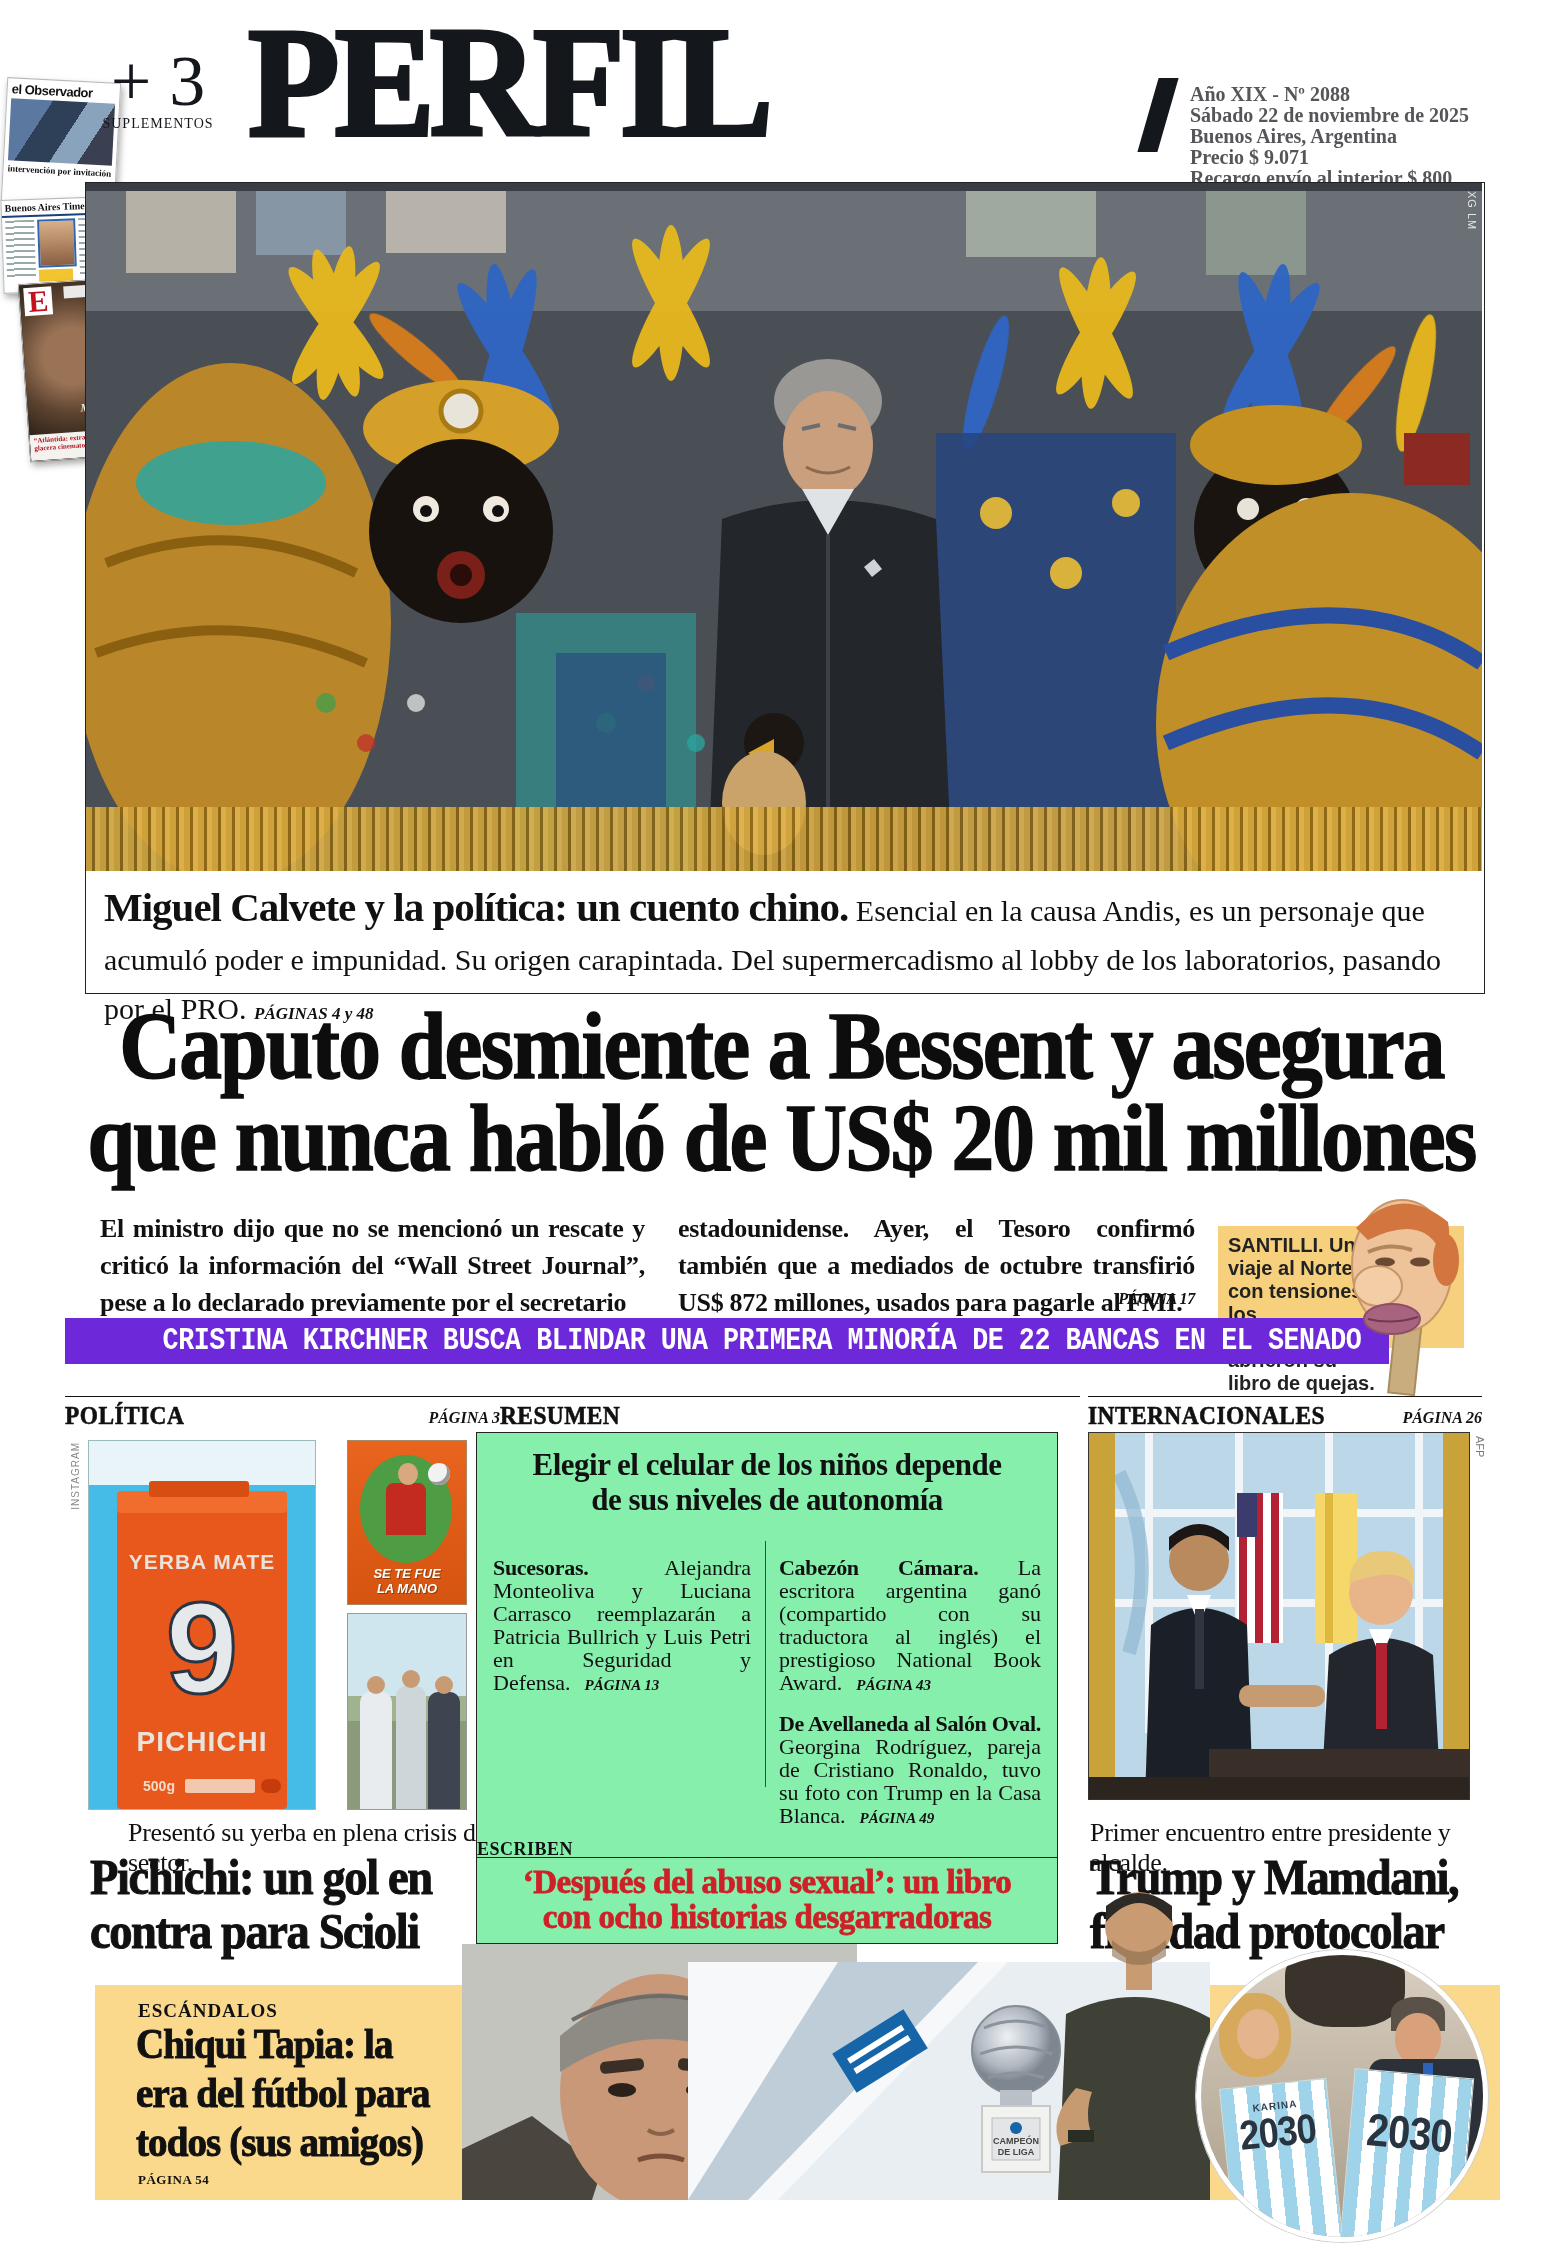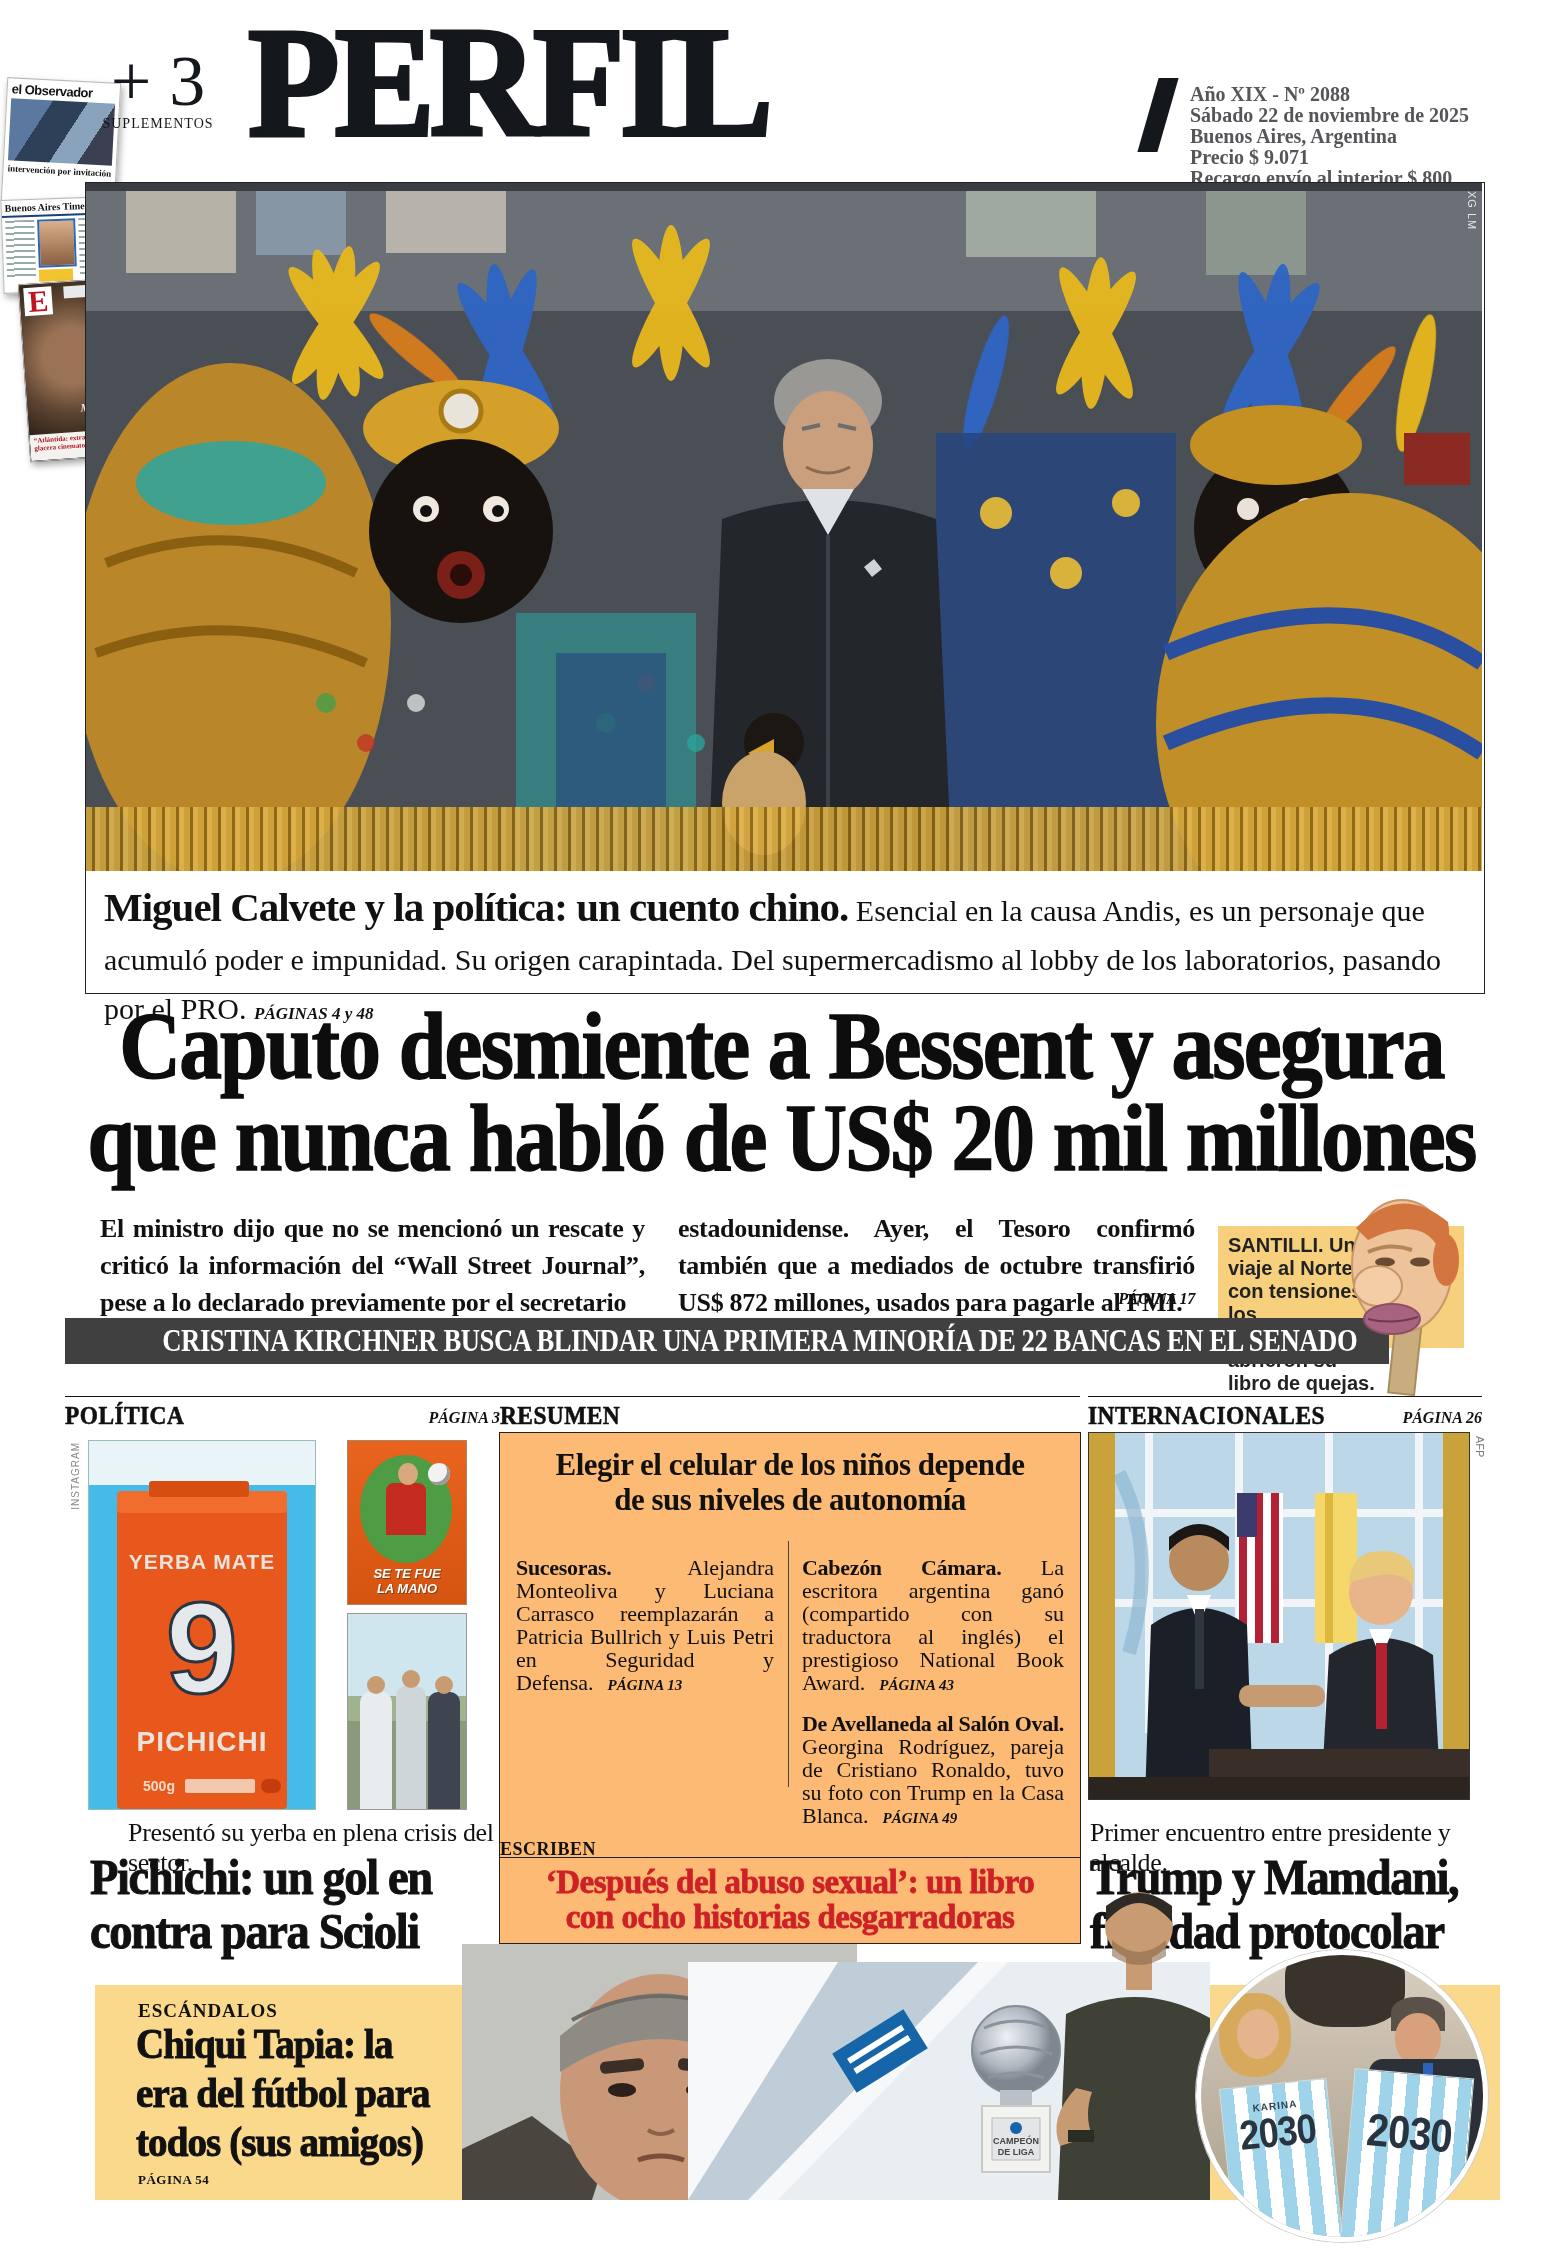--- a/index.html
+++ b/index.html
@@ -55,22 +55,22 @@
   .deck2{left:678px;width:517px;}
   .deck .pageref{position:absolute;right:0;bottom:4px;font-weight:bold;font-style:italic;font-size:16px;}
 
   
   .sbox{left:1218px;top:1226px;width:246px;height:122px;background:#f6d07c;}
   .sbox .txt{position:absolute;left:10px;top:8px;width:150px;font-family:"Liberation Sans",sans-serif;
              font-size:20px;line-height:23px;font-weight:bold;color:#222;}
   .scari{left:1330px;top:1182px;width:150px;height:215px;z-index:6;}
 
   
-  .banner{left:65px;top:1318px;width:1324px;height:46px;background:#404040;color:#fff;
-          font-family:Liberation Serif, serif;font-weight:bold;font-size:31px;line-height:46px;
+  .banner{left:65px;top:1318px;width:1324px;height:46px;background:#6d28d9;color:#fff;
+          font-family:Liberation Mono, monospace;font-weight:bold;font-size:31px;line-height:46px;
           text-align:center;letter-spacing:-0.5px;}
   .banner .in{display:inline-block;transform:scaleX(0.86);transform-origin:center;white-space:nowrap;}
 
   
   .sech{top:1396px;height:34px;border-top:1px solid #111;font-weight:bold;}
   .sech .nm{float:left;font-size:26px;letter-spacing:0.5px;transform:scaleX(0.9);transform-origin:left;padding-top:4px;-webkit-text-stroke:0.6px #111;}
   .sech .pg{float:right;font-style:italic;font-size:16px;padding-top:12px;font-weight:bold;}
   .pol-h{left:65px;width:435px;}
   .res-h{left:500px;width:580px;}
   .int-h{left:1088px;width:394px;}
@@ -87,21 +87,21 @@
   .inset2{left:347px;top:1613px;width:118px;height:195px;border:1px solid #999;overflow:hidden;
           background:linear-gradient(#cfe6ef 0 42%,#9fb48e 42% 55%,#8a9a7a 55%);}
   .inset2 .m1{position:absolute;left:12px;top:78px;width:32px;height:120px;background:#e9ecef;border-radius:10px 10px 0 0;}
   .inset2 .m2{position:absolute;left:48px;top:72px;width:30px;height:126px;background:#cfd6da;border-radius:10px 10px 0 0;}
   .inset2 .m3{position:absolute;left:80px;top:78px;width:32px;height:120px;background:#3e4450;border-radius:10px 10px 0 0;}
   .inset2 .h{position:absolute;width:18px;height:18px;background:#c99b72;border-radius:50%;}
   .colcap{top:1818px;font-size:26px;letter-spacing:-0.3px;}
   .colhead{top:1850px;font-weight:bold;font-size:50px;line-height:54px;letter-spacing:-1.5px;-webkit-text-stroke:1px #111;transform:scaleX(0.93);transform-origin:left top;white-space:nowrap;}
 
   
-  .resbox{left:499px;top:1432px;width:580px;height:510px;border:1px solid #222;background:#fdba74;}
+  .resbox{left:476px;top:1432px;width:580px;height:510px;border:1px solid #222;background:#86efac;}
   .reshl{position:absolute;left:0;top:14px;width:100%;text-align:center;font-weight:bold;font-size:31px;line-height:35px;letter-spacing:-0.5px;}
   .rescol{position:absolute;top:112px;font-size:22px;line-height:23px;text-align:justify;margin-top:11px;}
   .rc1{left:16px;width:258px;}
   .rc2{left:302px;width:262px;}
   .res-item{margin-bottom:15px;}
   .res-item b{letter-spacing:-0.3px;}
   .res-item .pr{font-style:italic;font-size:15px;font-weight:bold;margin-left:14px;white-space:nowrap;}
   .resdiv{position:absolute;left:288px;top:108px;width:1px;height:246px;background:#444;}
   .escriben{position:absolute;left:0;top:358px;width:100%;text-align:left;margin-top:48px;}
   .escriben .t{font-weight:bold;font-size:18px;letter-spacing:0.5px;}

